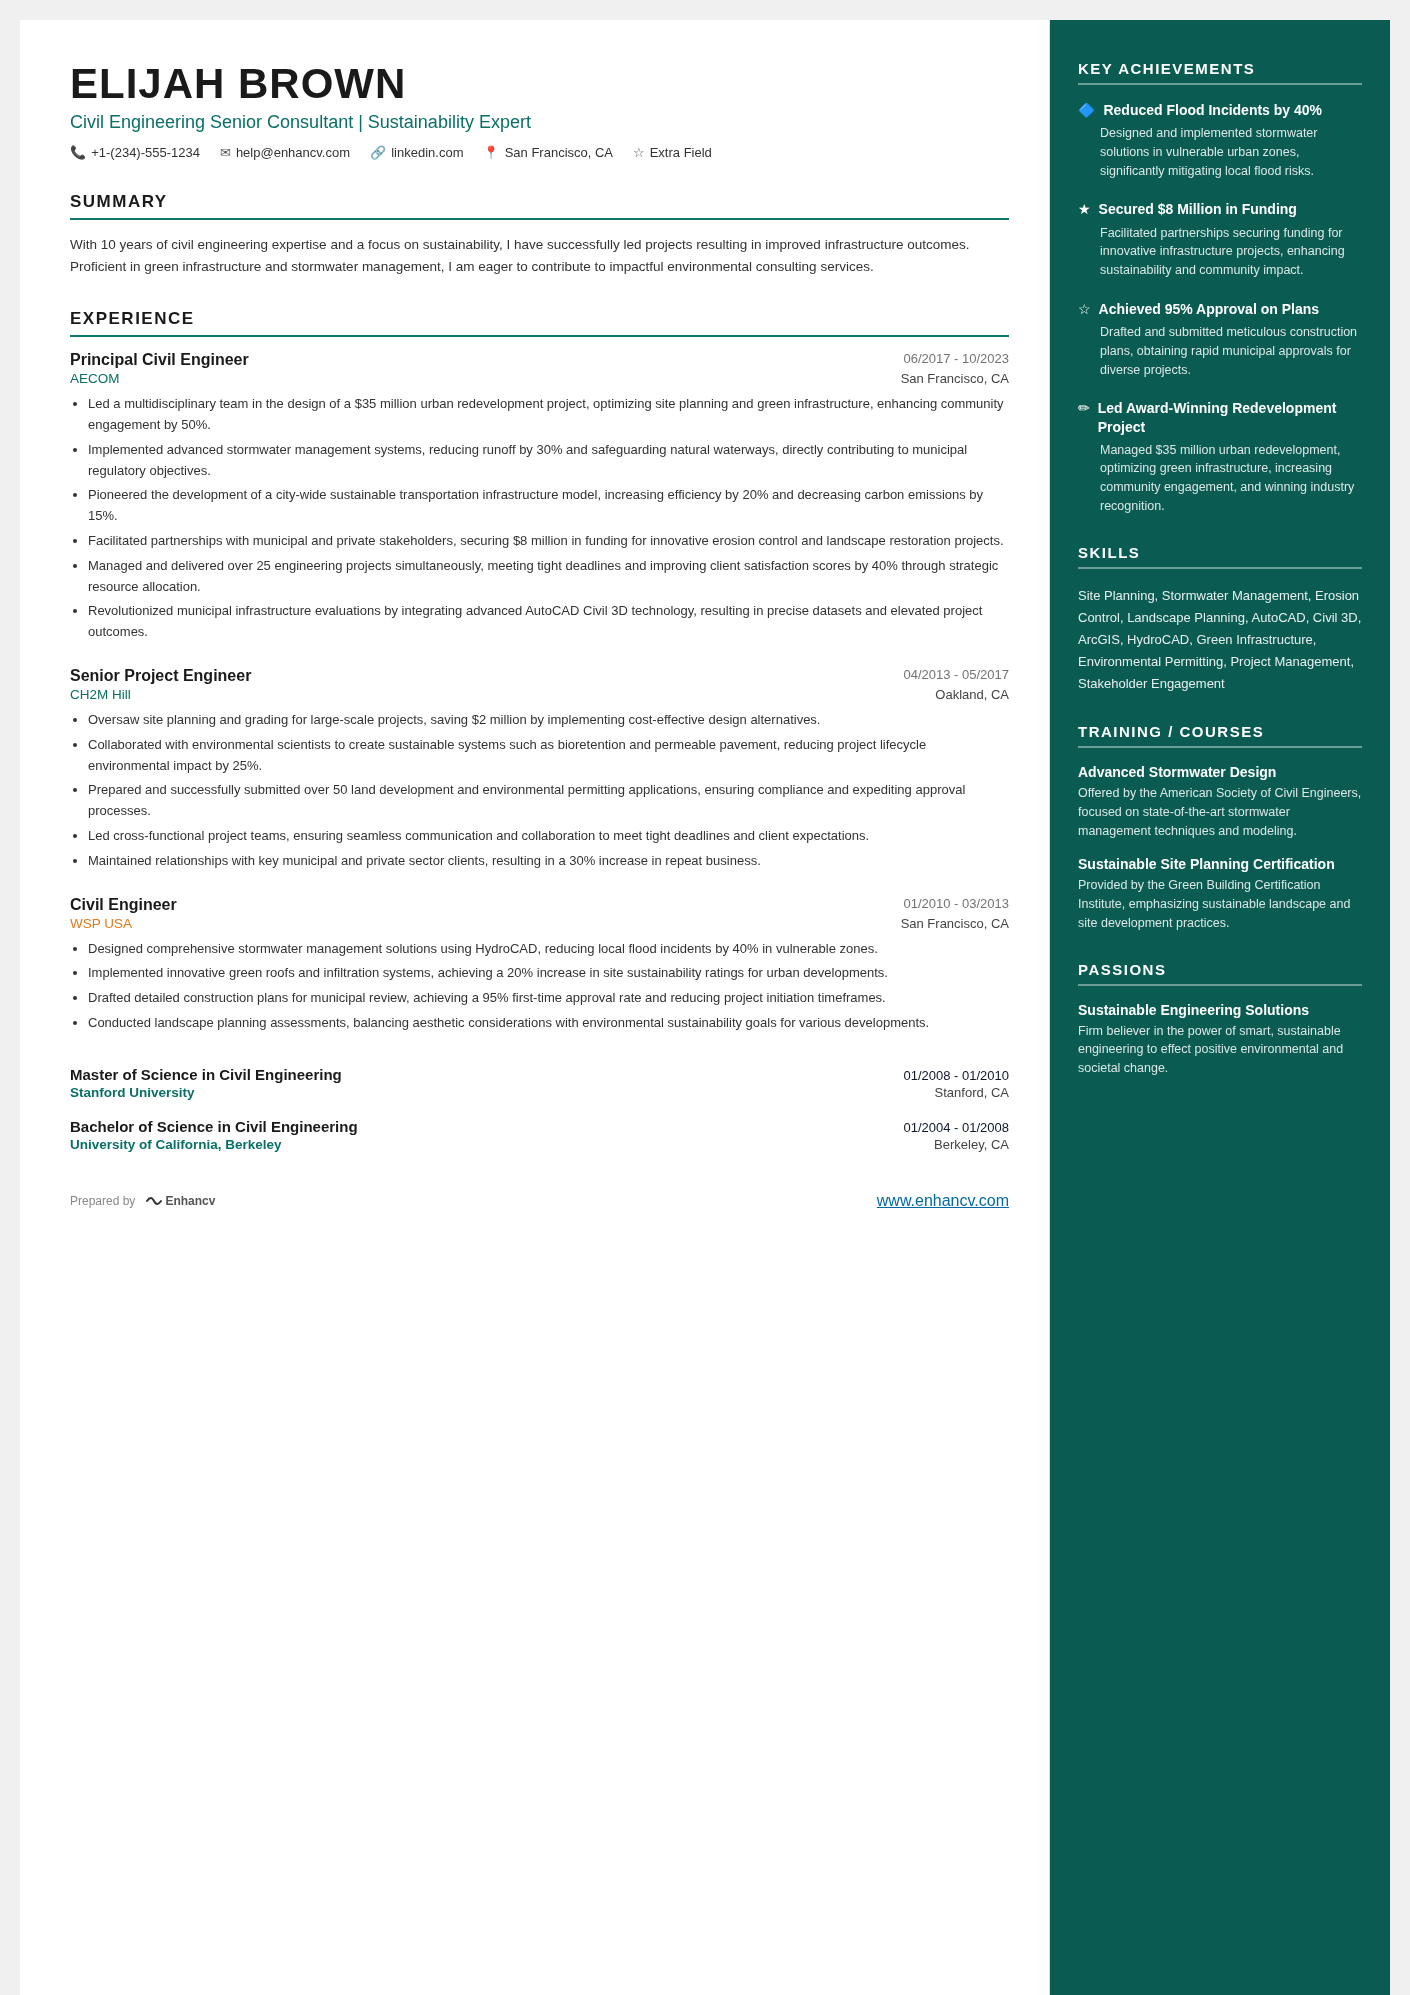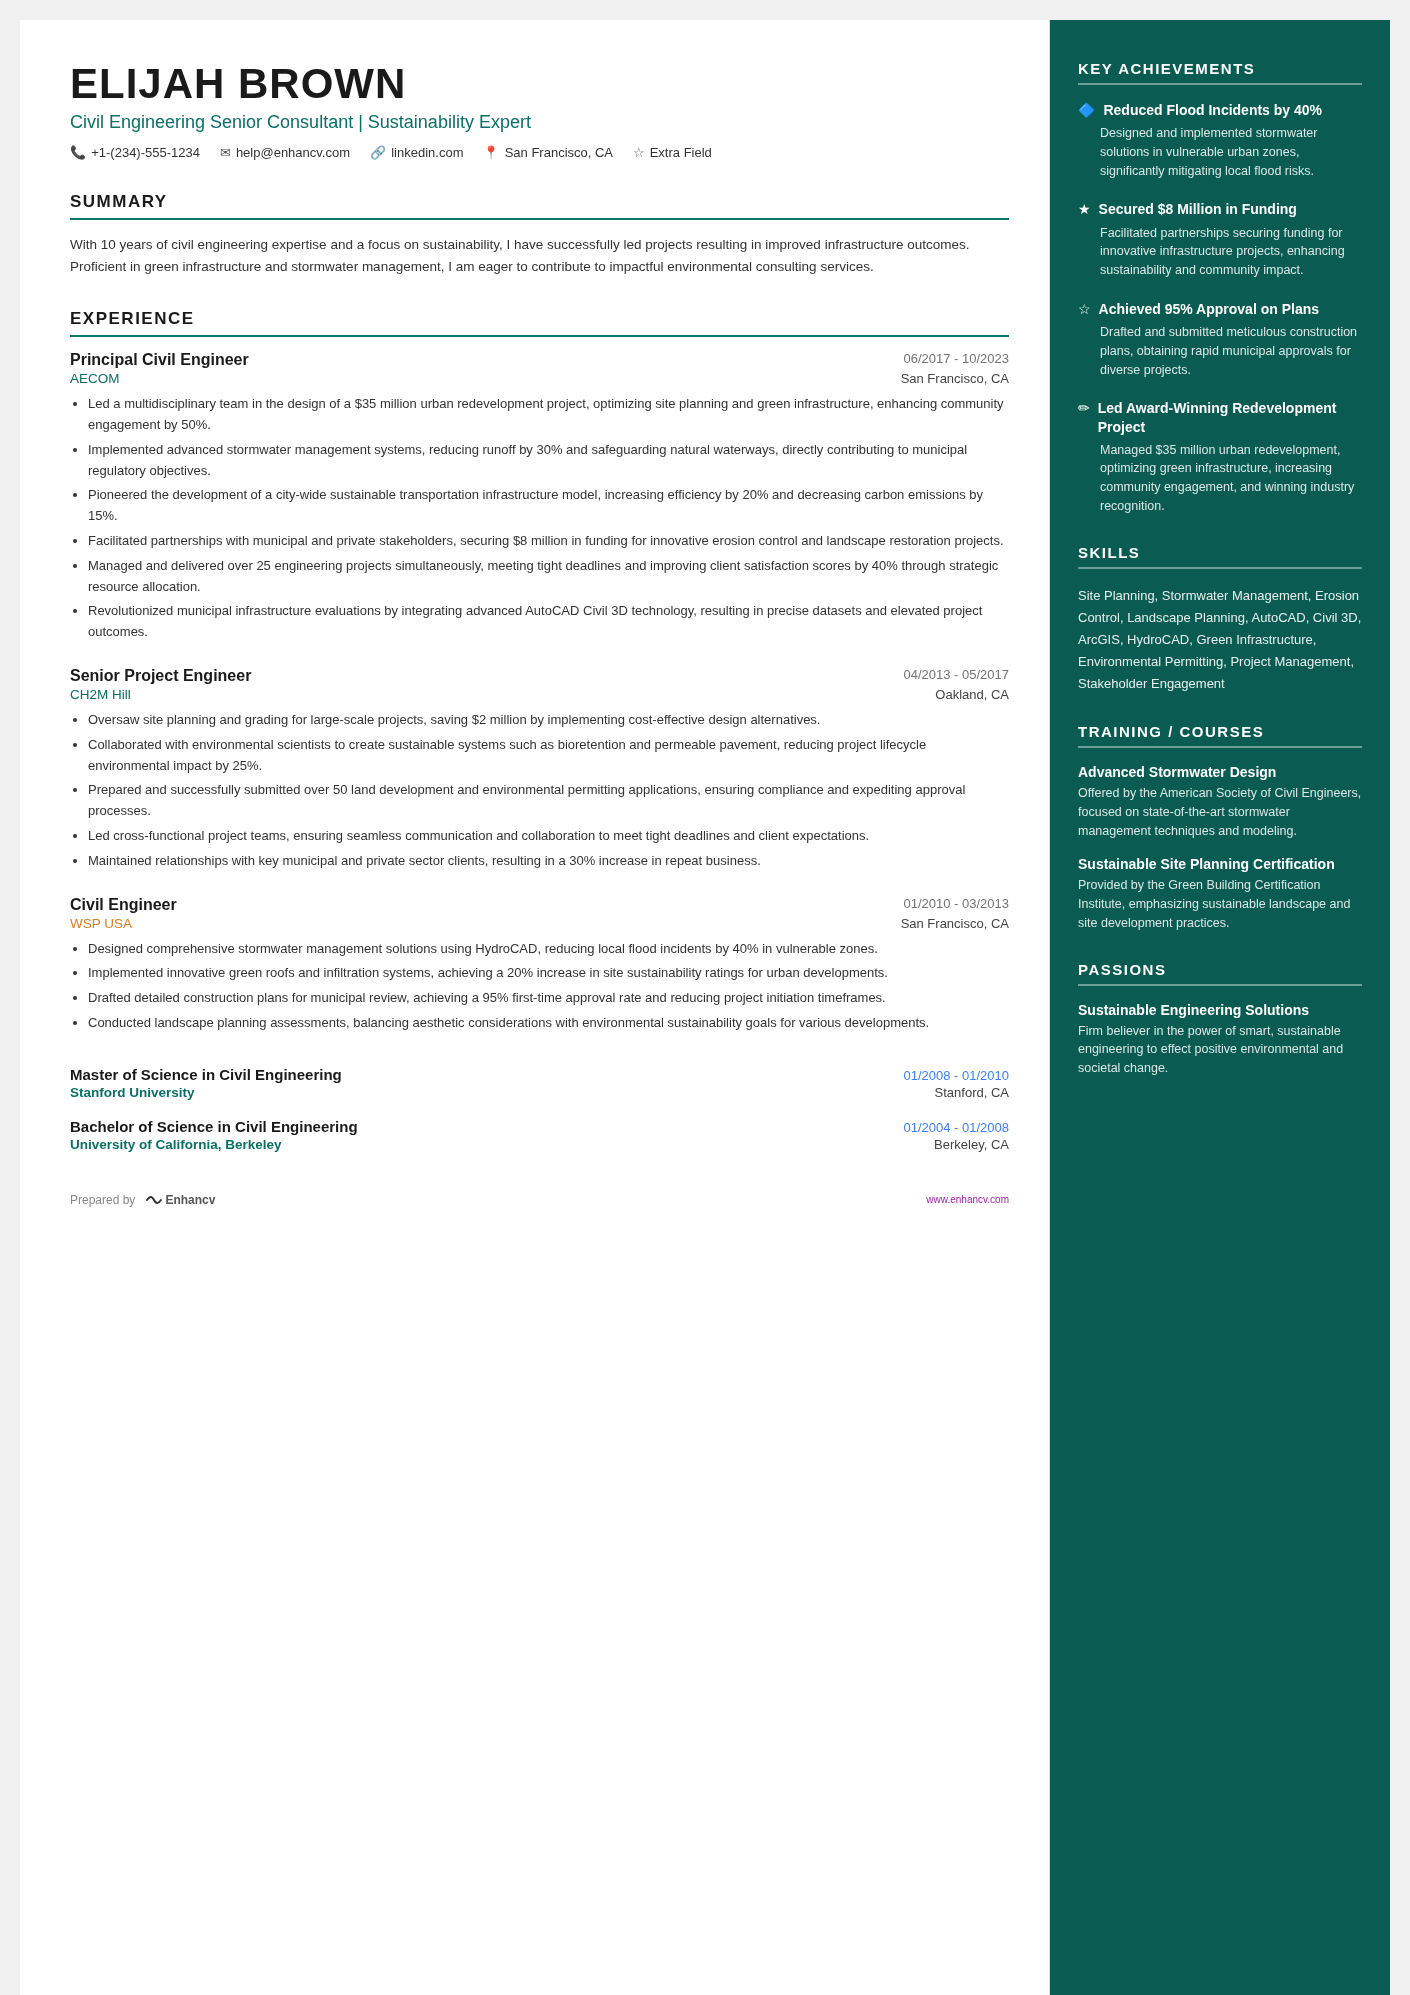--- a/index.html
+++ b/index.html
@@ -133,21 +133,21 @@
       align-items: baseline;
     }
     .edu-degree {
       font-size: 15px;
       font-weight: 700;
       color: #1a1a1a;
       font-family: Arial, sans-serif;
     }
     .edu-dates {
       font-size: 13px;
-      color: #3b82f6;
+      color: #0f172a;
       font-family: Arial, sans-serif;
     }
     .edu-sub {
       display: flex;
       justify-content: space-between;
       margin-top: 2px;
     }
     .edu-school {
       font-size: 13.5px;
       color: #0a7066;
@@ -386,21 +386,21 @@
 
     <div class="footer-left">
       <span>Prepared by</span>
       <span class="footer-logo">
         <svg width="22" height="16" viewBox="0 0 22 16" fill="none" xmlns="http://www.w3.org/2000/svg">
           <path d="M4 8 Q8 2 11 8 Q14 14 18 8" stroke="#333" stroke-width="2" fill="none" stroke-linecap="round"></path>
         </svg>
         <span>Enhancv</span>
       </span>
       <span style="flex:1"></span>
-      <span style="margin-left:auto; color:#a21caf; font-size:10px;">www.enhancv.com</span>
+      <span style="margin-left:auto; color:#0369a1; font-size:16px;text-decoration:underline;">www.enhancv.com</span>
     </div>
   </div>
 
   <div class="right-col">
 
     <div>
       <div class="right-section-title">KEY ACHIEVEMENTS</div>
 
       <div class="achievement-item">
         <div class="achievement-header">

